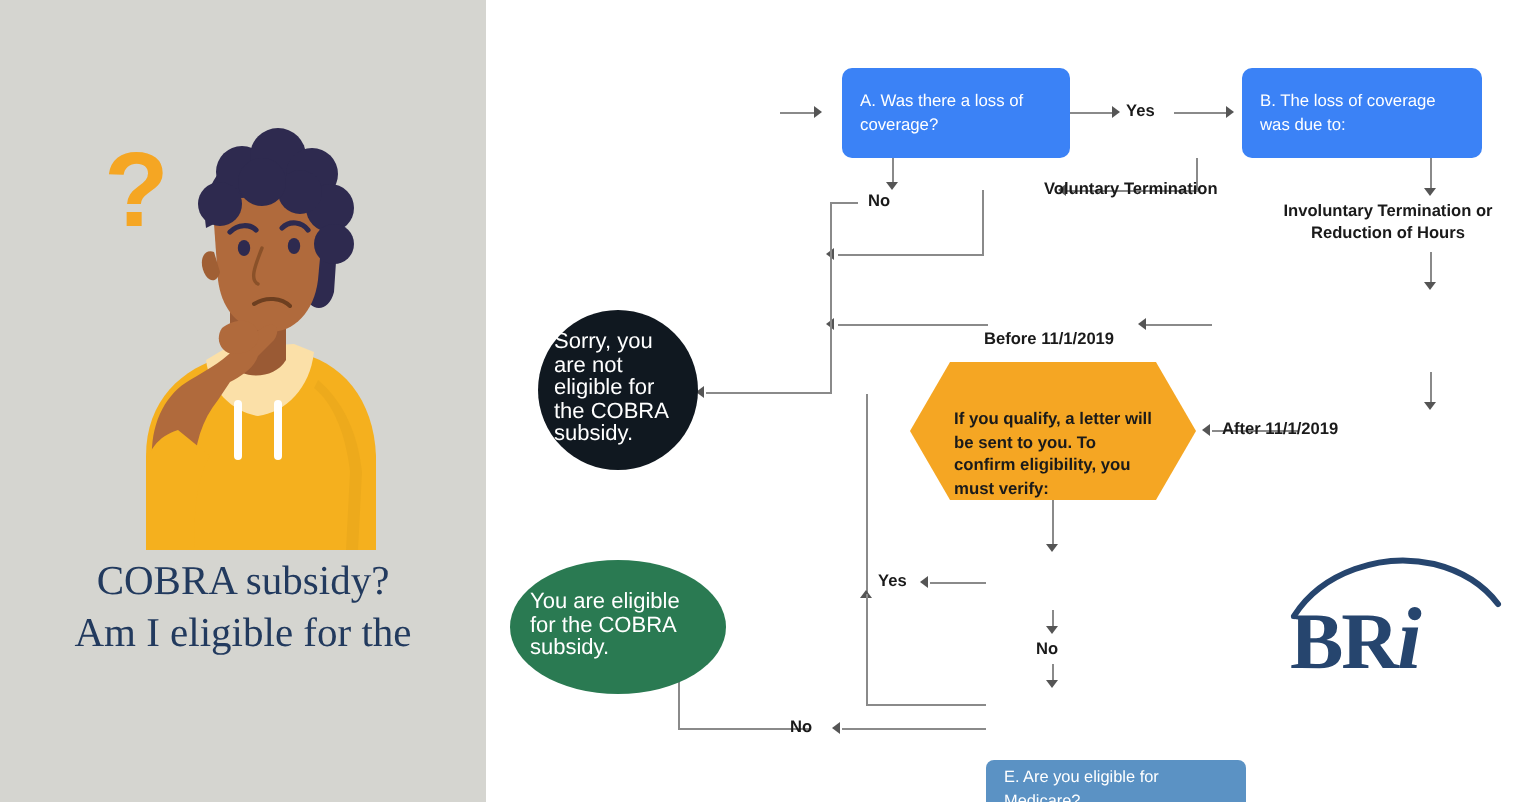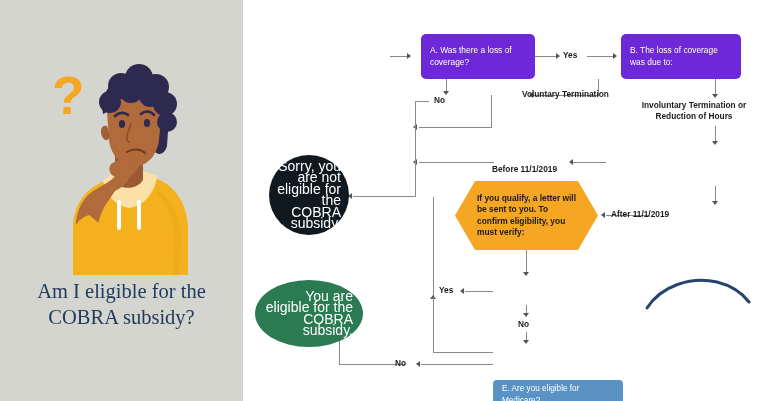--- a/index.html
+++ b/index.html
@@ -36,30 +36,30 @@
 
   .hex{
     color:#1a1a1a;font-size:8.4px;line-height:11.5px;font-weight:bold;
     text-align:center;justify-content:center;
     background:#f5a623;
     clip-path:polygon(14% 0%, 86% 0%, 100% 50%, 86% 100%, 14% 100%, 0% 50%);
   }
   .hex.left-align{text-align:left;}
 
   .navybox{
-    background:#6d28d9;border-radius:5px;color:#ffffff;
+    background:#3b82f6;border-radius:5px;color:#ffffff;
     font-size:8.4px;line-height:11.8px;padding:2px 9px;
   }
   .bluebox{
     background:#5b92c4;border-radius:4px;color:#ffffff;
     font-size:8.2px;line-height:11.5px;padding:6px 9px;
   }
   .circle{
-    border-radius:50%;color:#ffffff;text-align:right;justify-content:center;
-    font-size:14px;line-height:11.5px;
+    border-radius:50%;color:#ffffff;text-align:left;justify-content:center;
+    font-size:11px;line-height:11.5px;
   }
   .circle.dark{background:#101820;}
   .circle.green{background:#2a7a52;}
 
   .edgelabel{
     position:absolute;color:#1a1a1a;font-size:8.3px;line-height:11px;
     font-weight:bold;white-space:nowrap;text-align:center;
   }
   .ln{position:absolute;background:#8a8a8a;}
   .ln.h{height:1px;}
@@ -126,22 +126,22 @@
 
       <path d="M72 92 C78 88 86 89 90 93" stroke="#6d3f20" stroke-width="2" fill="none" stroke-linecap="round"></path>
 
       <path d="M22 178 C18 156 26 138 40 130 C50 124 58 120 64 112 L76 104 C82 100 86 104 82 110 L74 118 C72 124 66 128 60 131 L54 140 C46 150 42 162 42 178 Z" fill="#b06a3c"></path>
       <path d="M56 104 C64 98 72 100 74 106 C76 112 70 117 62 117 C56 117 52 110 56 104 Z" fill="#b06a3c"></path>
 
       <path d="M18 215 L18 176 C18 166 24 158 34 155 L50 168 C44 178 42 192 42 215 Z" fill="#f5b01e"></path>
     </svg>
 
     <div class="left-title">
+      <div>COBRA subsidy?</div>
       <div>Am I eligible for the</div>
-      <div>COBRA subsidy?</div>
     </div>
   </div>
 
   <div class="flow">
 
     <div class="ln h" style="left:147px;top:56px;width:18px;"></div>
     <div class="arw r" style="left:164px;top:53px;"></div>
 
     <div class="ln v" style="left:203px;top:79px;height:14px;"></div>
     <div class="arw d" style="left:200px;top:91px;"></div>
@@ -207,21 +207,21 @@
 
     <div class="node navybox" style="left:178px;top:34px;width:114px;height:45px;">
       <span class="txt">A.  Was there a loss of coverage?</span>
     </div>
 
     <div class="node navybox" style="left:378px;top:34px;width:120px;height:45px;">
       <span class="txt">B.  The loss of coverage was due to:</span>
     </div>
 
 
-    <div class="node hex left-align" style="left:212px;top:181px;width:143px;height:69px;padding:0 22px;">
+    <div class="node hex left-align" style="left:212px;top:181px;width:143px;height:69px;padding:0 22px;align-items:flex-end;">
       <span class="txt">If you qualify, a letter will be sent to you.  To confirm eligibility, you must verify:</span>
     </div>
 
 
     <div class="node bluebox" style="left:250px;top:344px;width:130px;height:29px;margin-top:36px;">
       <span class="txt">E.  Are you eligible for Medicare?</span>
     </div>
 
     <div class="node circle dark" style="left:26px;top:155px;width:80px;height:80px;padding:0 8px;">
       <span class="txt">Sorry, you are not eligible for the COBRA subsidy.</span>
@@ -239,15 +239,18 @@
     <div class="edgelabel" style="left:368px;top:209px;">After 11/1/2019</div>
     <div class="edgelabel" style="left:196px;top:285px;">Yes</div>
     <div class="edgelabel" style="left:275px;top:319px;">No</div>
     <div class="edgelabel" style="left:152px;top:358px;">No</div>
   </div>
 
   <div class="logo">
     <svg width="112" height="34" viewBox="0 0 112 34" style="position:absolute;left:0;top:0;">
       <path d="M2 32 C16 10 46 0 72 6 C88 10 98 18 104 26" stroke="#26456e" stroke-width="3" fill="none" stroke-linecap="round"></path>
     </svg>
+    <div class="logo-text">
+      <span>BR</span><span class="logo-i">i</span>
+    </div>
   </div>
 
 </div>
 
 </body></html>

